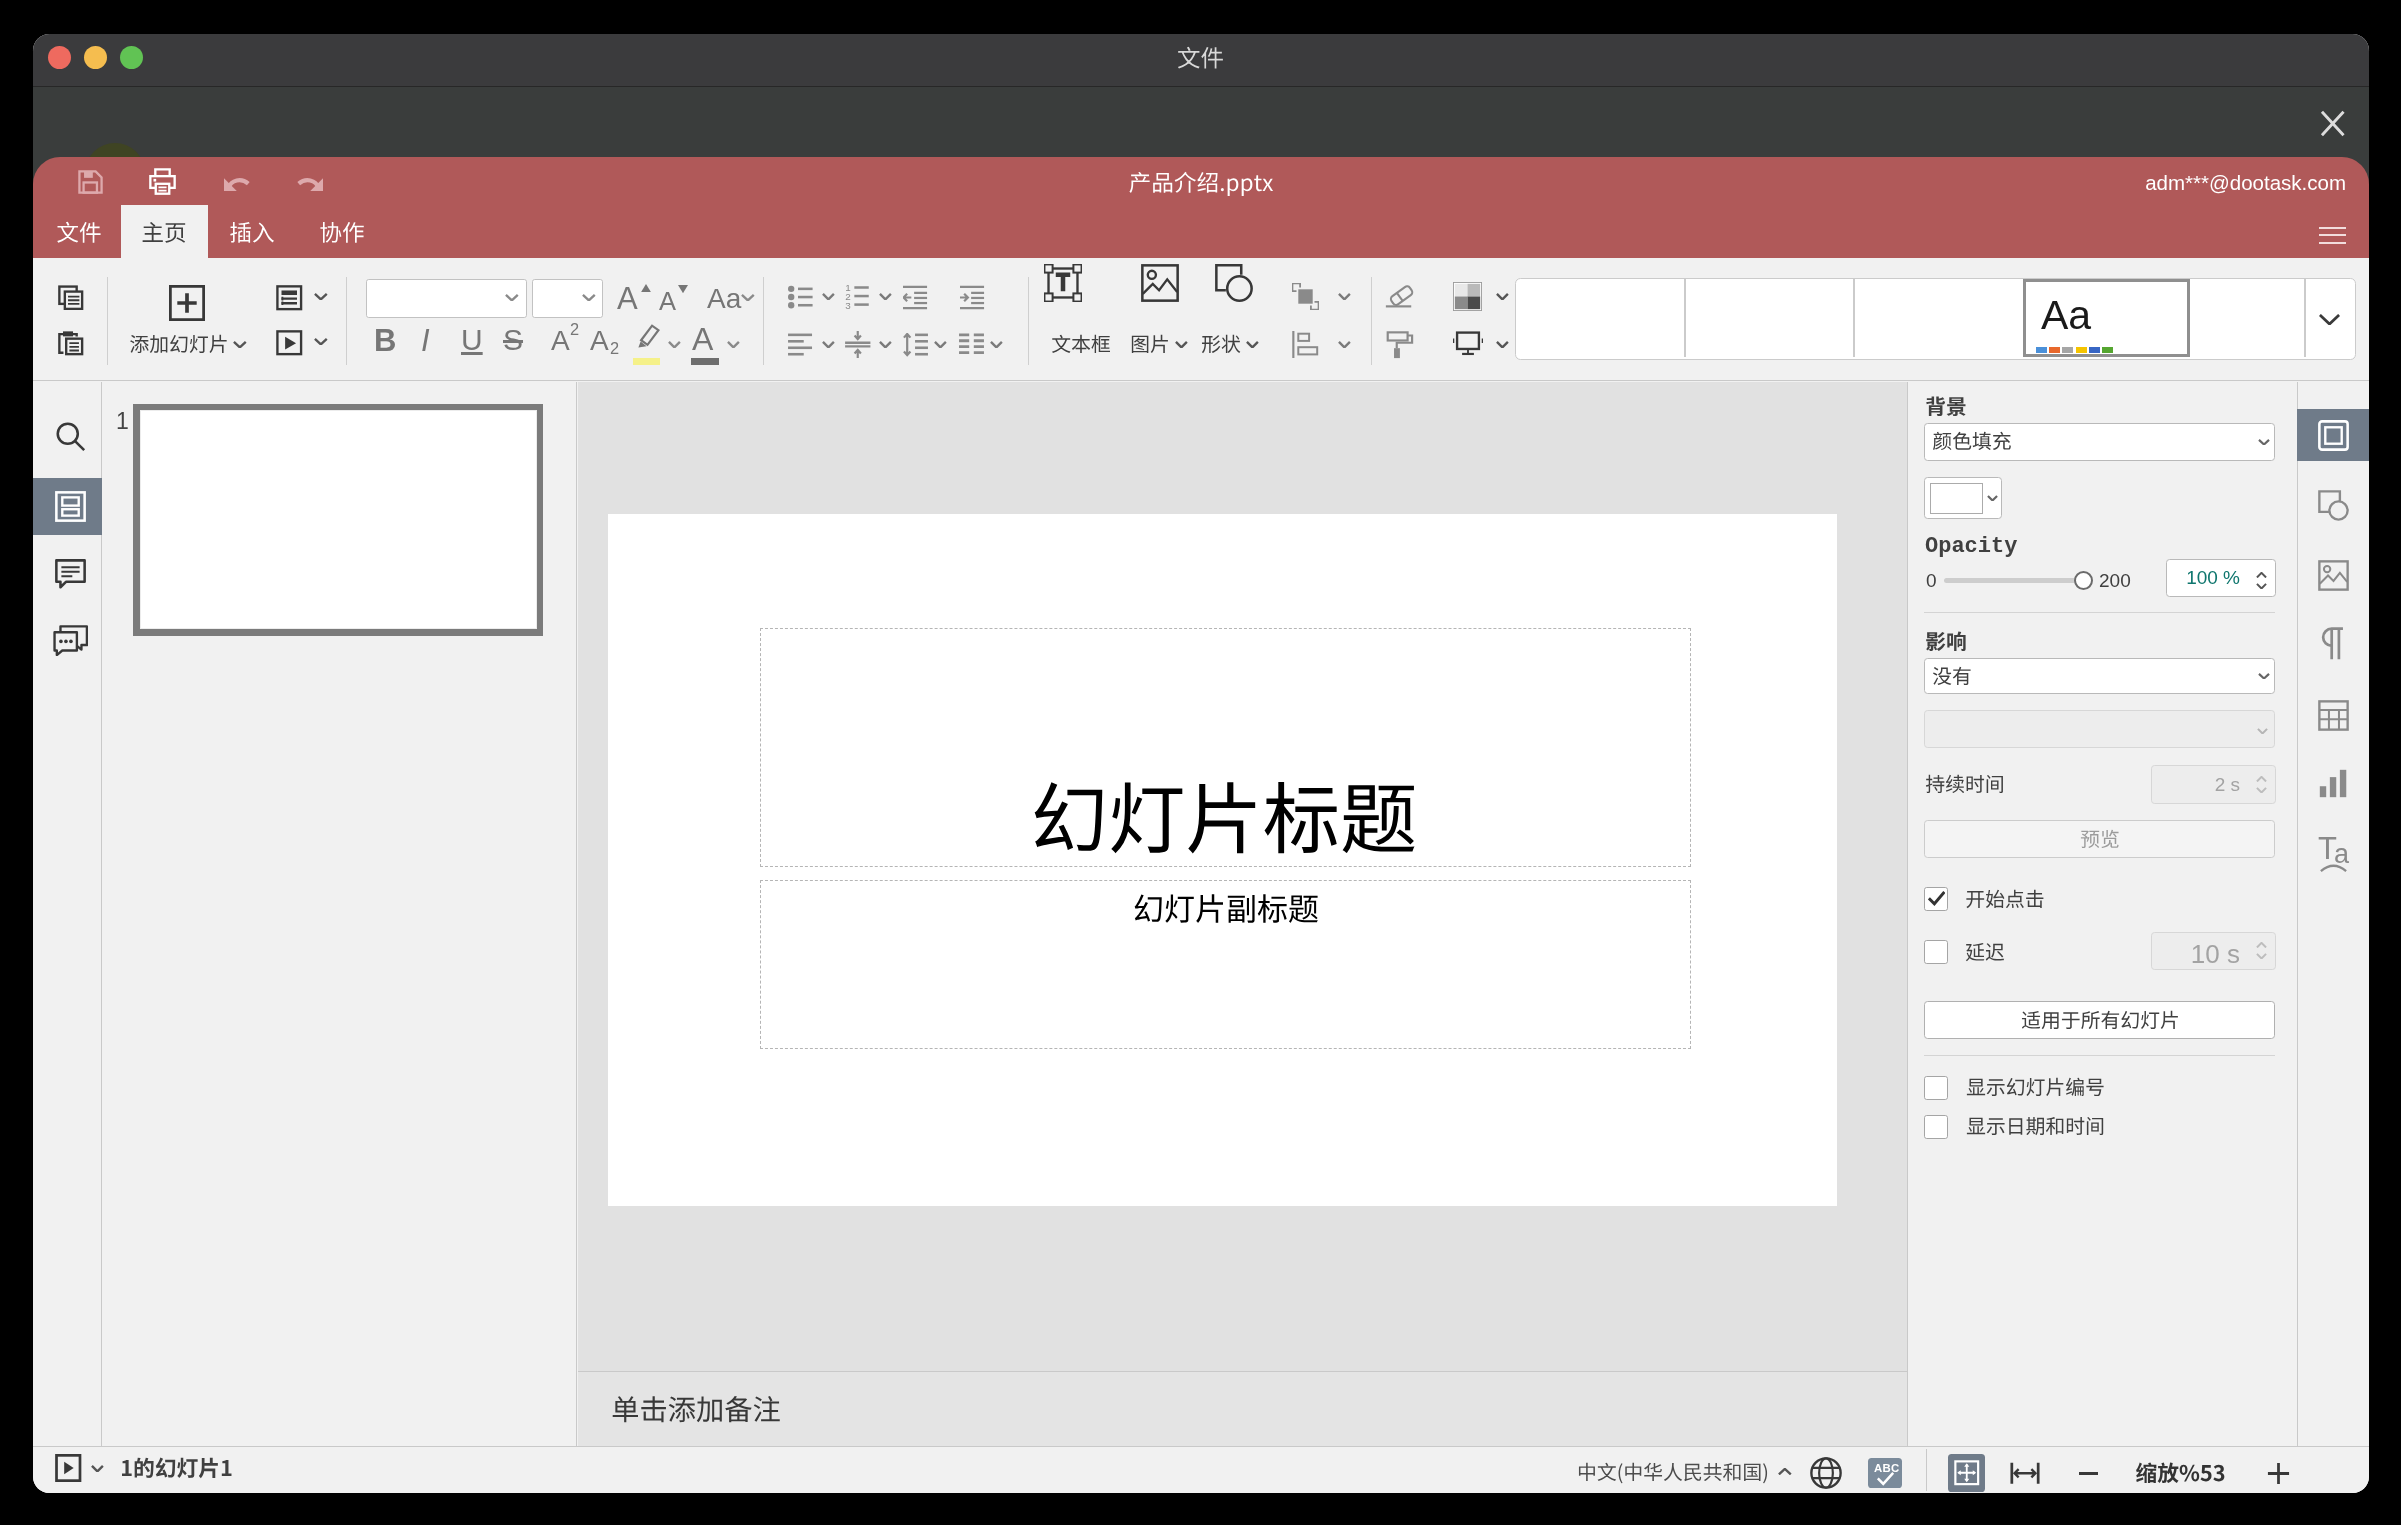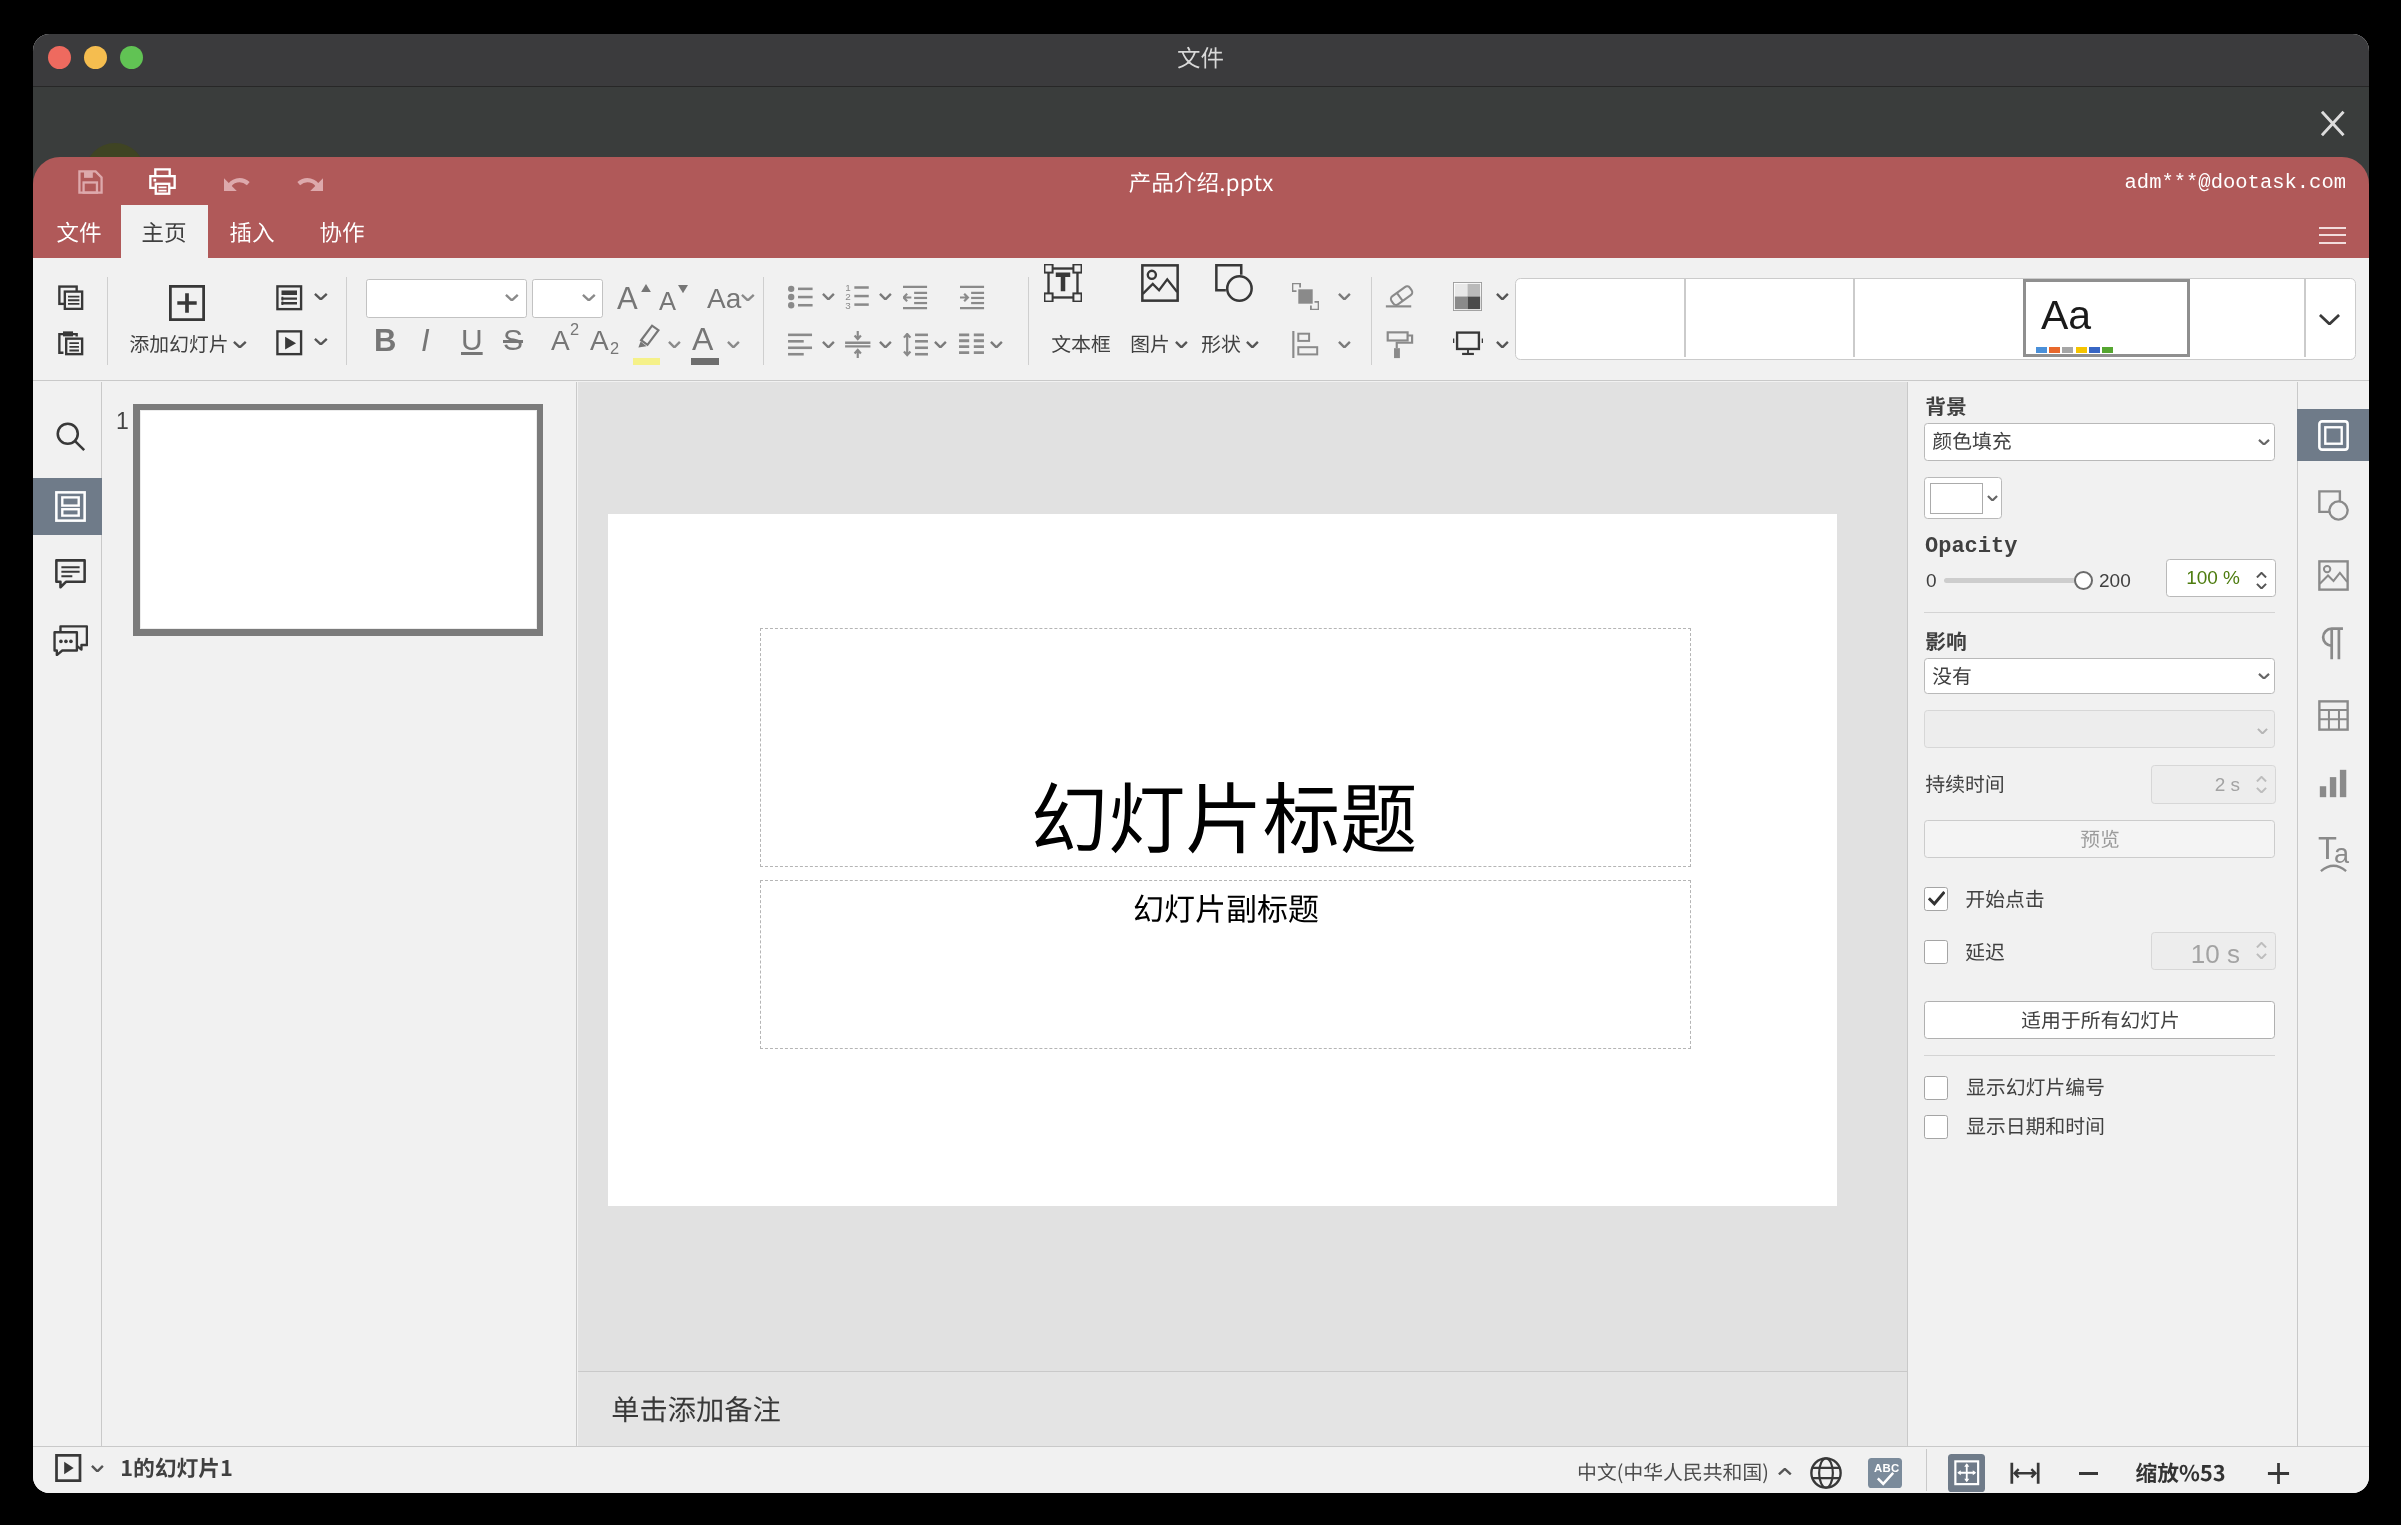--- a/index.html
+++ b/index.html
@@ -47,21 +47,21 @@
       <use href="#g400_2" transform="matrix(0.02500,0,0,-0.02500,0.0,22.0)"></use>
       <use href="#g400_3" transform="matrix(0.02500,0,0,-0.02500,25.0,22.0)"></use>
       <use href="#g400_4" transform="matrix(0.02500,0,0,-0.02500,50.0,22.0)"></use>
       <use href="#g400_5" transform="matrix(0.02500,0,0,-0.02500,75.0,22.0)"></use>
       <use href="#g400_6" transform="matrix(0.02500,0,0,-0.02500,100.0,22.0)"></use>
       <use href="#g400_7" transform="matrix(0.02500,0,0,-0.02500,107.0,22.0)"></use>
       <use href="#g400_7" transform="matrix(0.02500,0,0,-0.02500,122.5,22.0)"></use>
       <use href="#g400_8" transform="matrix(0.02500,0,0,-0.02500,138.0,22.0)"></use>
       <use href="#g400_9" transform="matrix(0.02500,0,0,-0.02500,147.4,22.0)"></use>
     </svg>
-    <div style="position:absolute;left:2313px;top:139px;font-family:Liberation Mono, monospace;font-size:20.5px;color:#ffffff;font-weight:400;line-height:1;white-space:pre;;transform:translateX(-100%)">adm***@dootask.com</div>
+    <div style="position:absolute;left:2313px;top:139px;font-family:Liberation Sans, sans-serif;font-size:20.5px;color:#ffffff;font-weight:400;line-height:1;white-space:pre;;transform:translateX(-100%)">adm***@dootask.com</div>
     <div style="position:absolute;left:2286px;top:193px;width:26.5px;height:2.4px;background:#f2dddd"></div>
     <div style="position:absolute;left:2286px;top:200px;width:26.5px;height:2.4px;background:#f2dddd"></div>
     <div style="position:absolute;left:2286px;top:208px;width:26.5px;height:2.4px;background:#f2dddd"></div>
     <div style="position:absolute;left:88px;top:171px;width:87px;height:54px;background:#f1f1f1"></div>
     <svg style="position:absolute;left:23px;top:187px;overflow:visible" width="46" height="24" fill="#ffffff" viewBox="0 0 50 26.5">
       <use href="#g400_0" transform="matrix(0.02500,0,0,-0.02500,0.0,22.0)"></use>
       <use href="#g400_1" transform="matrix(0.02500,0,0,-0.02500,25.0,22.0)"></use>
     </svg>
     <svg style="position:absolute;left:108px;top:187px;overflow:visible" width="46" height="24" fill="#404040" viewBox="0 0 50 26.5">
       <use href="#g400_10" transform="matrix(0.02500,0,0,-0.02500,0.0,22.0)"></use>
@@ -408,21 +408,21 @@
     <div style="position:absolute;left:1897px;top:449px;width:53px;height:31px;background:#fff;border:1.5px solid #ababab;box-sizing:border-box"></div>
     <svg style="position:absolute;left:1954px;top:461px" width="11" height="6.4" viewBox="0 0 12 7">
       <path d="M1 1 L6.0 6 L11 1" fill="none" stroke="#666" stroke-width="2.4"></path>
     </svg>
     <div style="position:absolute;left:1892px;top:502px;font-family:Liberation Mono, monospace;font-size:22px;color:#404040;font-weight:700;line-height:1;white-space:pre;;transform:none">Opacity</div>
     <div style="position:absolute;left:1893px;top:537px;font-family:'Liberation Sans',sans-serif;font-size:19px;color:#404040;font-weight:400;line-height:1;white-space:pre;;transform:none">0</div>
     <div style="position:absolute;left:1911px;top:544px;width:132px;height:4.6px;background:#cdcdcd;border-radius:2.7px"></div>
     <div style="position:absolute;left:2041px;top:537px;width:19px;height:19px;background:#fff;border:2.2px solid #6b6b6b;border-radius:50%;box-sizing:border-box"></div>
     <div style="position:absolute;left:2066px;top:537px;font-family:'Liberation Sans',sans-serif;font-size:19px;color:#404040;font-weight:400;line-height:1;white-space:pre;;transform:none">200</div>
     <div style="position:absolute;left:2133px;top:525px;width:110px;height:38px;background:#fff;border:1.5px solid #b9b9b9;border-radius:3.6px;box-sizing:border-box"></div>
-    <div style="position:absolute;left:2207px;top:534px;font-family:'Liberation Sans',sans-serif;font-size:19px;color:#4d7c0f;font-weight:400;line-height:1;white-space:pre;;transform:translateX(-100%)">100 %</div>
+    <div style="position:absolute;left:2207px;top:534px;font-family:'Liberation Sans',sans-serif;font-size:19px;color:#0f766e;font-weight:400;line-height:1;white-space:pre;;transform:translateX(-100%)">100 %</div>
     <svg style="position:absolute;left:2223px;top:538px" width="11" height="6.4" viewBox="0 0 12 7">
       <path d="M1 6 L6.0 1 L11 6" fill="none" stroke="#555" stroke-width="2.2"></path>
     </svg>
     <svg style="position:absolute;left:2223px;top:549px" width="11" height="6.4" viewBox="0 0 12 7">
       <path d="M1 1 L6.0 6 L11 1" fill="none" stroke="#555" stroke-width="2.2"></path>
     </svg>
     <div style="position:absolute;left:1891px;top:578px;width:351px;height:1.3px;background:#d4d4d4"></div>
     <svg style="position:absolute;left:1892px;top:597px;overflow:visible" width="42" height="22" fill="#404040" viewBox="0 0 46 24.3906">
       <use href="#g700_2" transform="matrix(0.02300,0,0,-0.02300,0.0,20.2)"></use>
       <use href="#g700_3" transform="matrix(0.02300,0,0,-0.02300,23.0,20.2)"></use>

